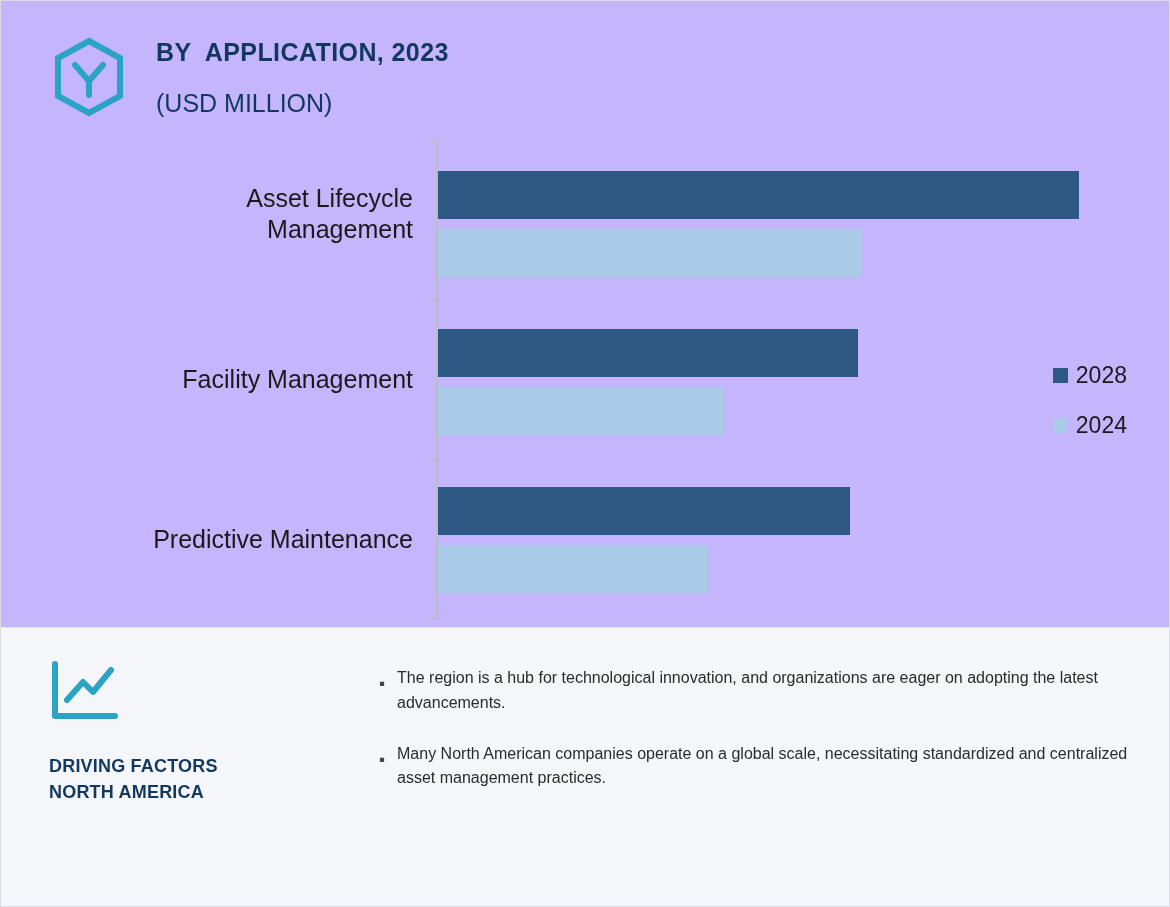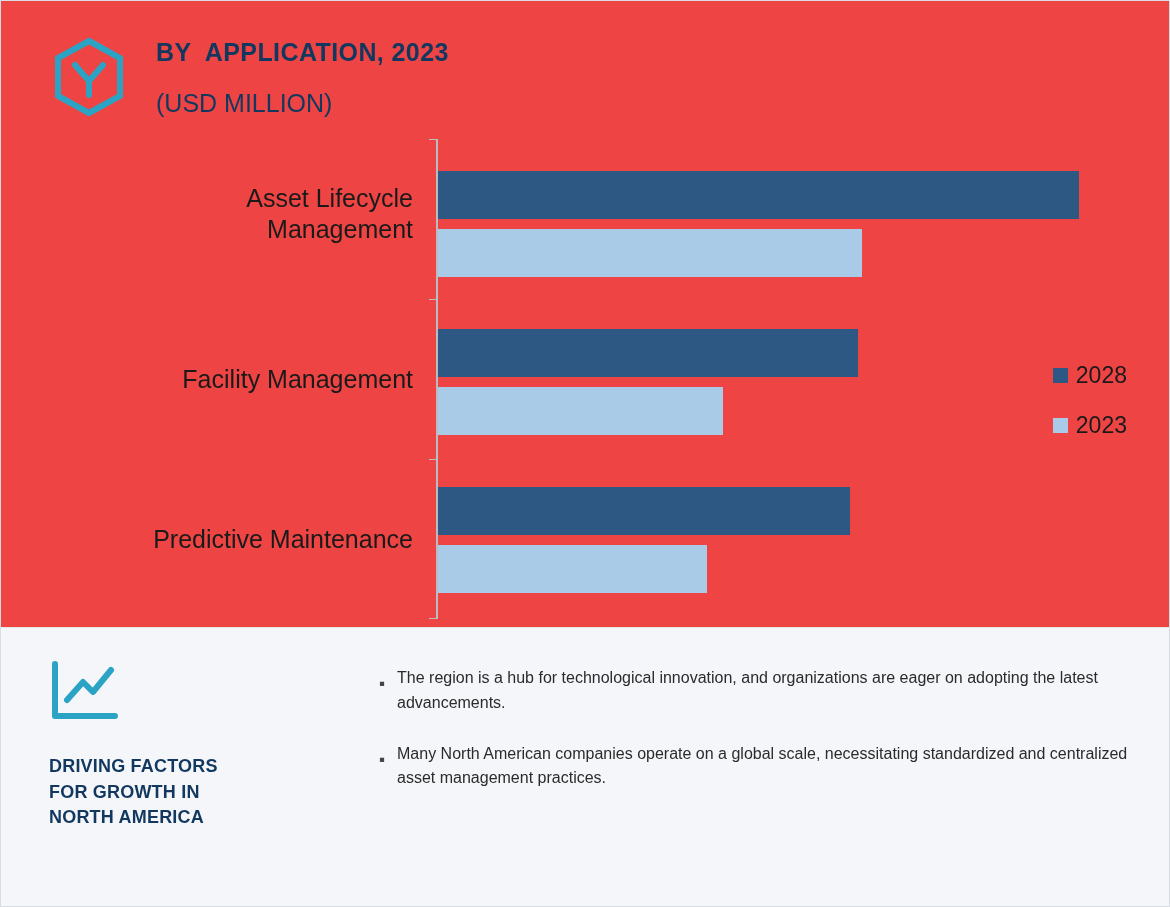--- a/index.html
+++ b/index.html
@@ -7,21 +7,21 @@
     padding: 0;
     background: #ffffff;
   }
   body {
     font-family: "Liberation Sans", sans-serif;
   }
   .page {
     position: relative;
     width: 1170px;
     height: 907px;
-    background: #ef4444;
+    background: #c4b5fd;
     border: 1px solid #d9dde3;
     box-sizing: border-box;
     overflow: hidden;
   }
 
   
   .header {
     position: absolute;
     left: 0;
     top: 0;
@@ -231,35 +231,34 @@
       <div class="bar" style="top:424px; width:269px; background:#a9cbe8;"></div>
     </div>
 
     <div class="legend">
       <div class="legend-row">
         <span class="legend-swatch" style="background:#2d5884;"></span>
         <span>2028</span>
       </div>
       <div class="legend-row">
         <span class="legend-swatch" style="background:#a9cbe8;"></span>
-        <span>2023</span>
+        <span>2024</span>
       </div>
     </div>
   </div>
 
   <div class="footer">
     <div class="footer-icon">
       <svg viewBox="0 0 72 62" width="72" height="62">
         <path d="M6 4 L6 56 L66 56" fill="none" stroke="#2ba3c4" stroke-width="6" stroke-linecap="round" stroke-linejoin="round"></path>
         <path d="M18 40 L34 22 L44 32 L62 10" fill="none" stroke="#2ba3c4" stroke-width="6" stroke-linecap="round" stroke-linejoin="round"></path>
       </svg>
     </div>
     <div class="footer-title">
       <div>DRIVING FACTORS</div>
-      <div>FOR GROWTH IN</div>
       <div>NORTH AMERICA</div>
     </div>
     <div class="bullets">
       <div class="bullet">
         <span class="bullet-mark">▪</span>
         <span class="bullet-text">The region is a hub for technological innovation, and organizations are eager on adopting the latest advancements.</span>
       </div>
       <div class="bullet">
         <span class="bullet-mark">▪</span>
         <span class="bullet-text">Many North American companies operate on a global scale, necessitating standardized and centralized asset management practices.</span>

